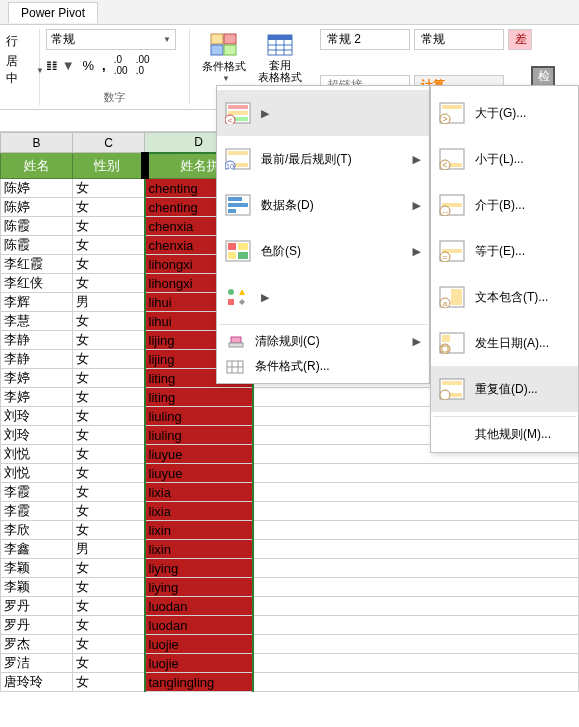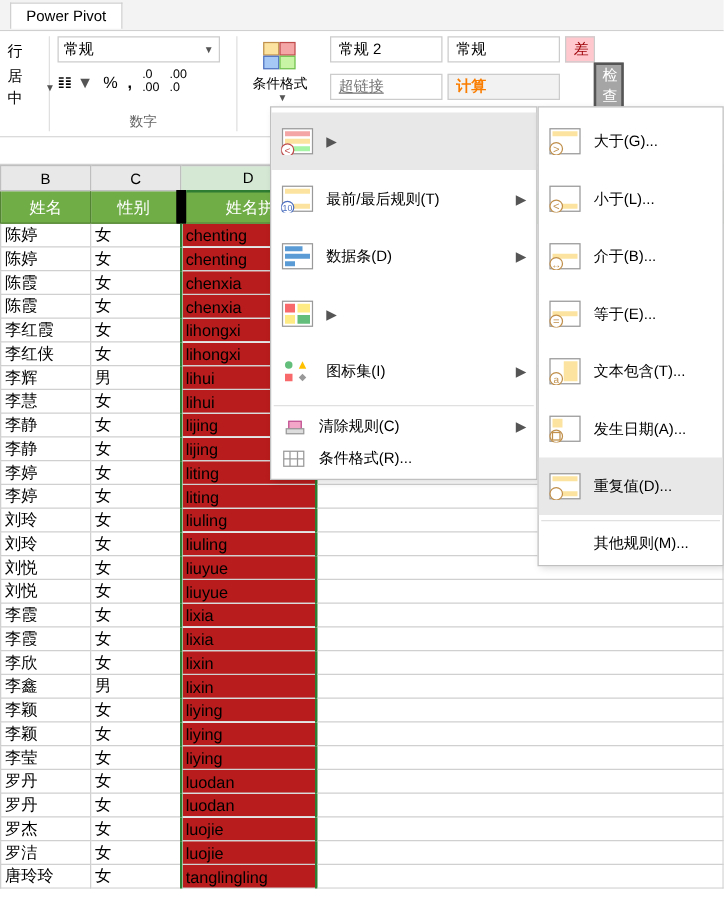--- a/index.html
+++ b/index.html
@@ -92,21 +92,21 @@
     .big-btn .icon-box {
       width: 28px;
       height: 28px;
       display: flex;
       align-items: center;
       justify-content: center;
     }
     .styles-group {
       display: flex;
       flex-direction: column;
-      gap: 0;
+      gap: 16px;
     }
     .style-row { display: flex; gap: 4px; align-items: center; }
     .style-chip {
       border: 1px solid #ccc;
       padding: 1px 6px;
       font-size: 12px;
       width: 90px;
     }
     .style-chip.calc { background: #f2f2f2; color: #fa7d00; font-weight: bold; }
     .style-chip.bad { background: #ffc7ce; color: #9c0006; }
@@ -251,20 +251,34 @@
       <div class="icon-box">
         <svg width="28" height="24">
             <rect x="1" y="1" width="12" height="10" fill="#fce4a0" stroke="#c0904c"></rect>
             <rect x="14" y="1" width="12" height="10" fill="#f4a6a6" stroke="#c04c4c"></rect>
             <rect x="1" y="12" width="12" height="10" fill="#a6c8f4" stroke="#4c6fc0"></rect>
             <rect x="14" y="12" width="12" height="10" fill="#c8f4a6" stroke="#6fc04c"></rect>
           </svg>
       </div>
       <span>条件格式</span>
       <span class="chev">▼</span>
+    </div>
+    <div class="big-btn">
+      <div class="icon-box">
+        <svg width="28" height="24">
+            <rect x="2" y="2" width="24" height="20" fill="#fff" stroke="#4472c4"></rect>
+            <rect x="2" y="2" width="24" height="5" fill="#4472c4"></rect>
+            <line x1="10" y1="2" x2="10" y2="22" stroke="#4472c4"></line>
+            <line x1="18" y1="2" x2="18" y2="22" stroke="#4472c4"></line>
+            <line x1="2" y1="12" x2="26" y2="12" stroke="#4472c4"></line>
+            <line x1="2" y1="17" x2="26" y2="17" stroke="#4472c4"></line>
+          </svg>
+      </div>
+      <span style="white-space:pre-line;text-align:center;line-height:1.1">套用
+表格格式</span>
     </div>
   </div>
 
   <div class="ribbon-group" style="border-right:none;flex:1">
     <div class="styles-group">
       <div class="style-row">
         <div class="style-chip">常规 2</div>
         <div class="style-chip">常规</div>
         <div class="style-chip bad" style="width:24px;overflow:hidden">差</div>
       </div>
@@ -422,26 +436,20 @@
           <td class="sel-col">liying</td>
           <td></td>
         </tr>
         <tr>
           <td>李颖</td>
           <td>女</td>
           <td class="sel-col">liying</td>
           <td></td>
         </tr>
         <tr>
-          <td>李莹</td>
-          <td>女</td>
-          <td class="sel-col">liying</td>
-          <td></td>
-        </tr>
-        <tr>
           <td>罗丹</td>
           <td>女</td>
           <td class="sel-col">luodan</td>
           <td></td>
         </tr>
         <tr>
           <td>罗丹</td>
           <td>女</td>
           <td class="sel-col">luodan</td>
           <td></td>
@@ -510,32 +518,32 @@
   <div class="menu-item big">
     <div class="micon">
       <svg width="26" height="22">
           <rect x="1" y="1" width="24" height="20" fill="#fff" stroke="#999"></rect>
           <rect x="3" y="3" width="8" height="7" fill="#f8696b"></rect>
           <rect x="13" y="3" width="10" height="7" fill="#ffeb84"></rect>
           <rect x="3" y="12" width="8" height="7" fill="#ffeb84"></rect>
           <rect x="13" y="12" width="10" height="7" fill="#63be7b"></rect>
         </svg>
     </div>
+    <span class="mlabel">色阶(S)</span>
     <span class="arrow">▶</span>
   </div>
   <div class="menu-item big">
     <div class="micon">
       <svg width="26" height="22">
           <circle cx="6" cy="6" r="3" fill="#63be7b"></circle>
           <polygon points="17,3 20,9 14,9" fill="#ffc000"></polygon>
           <rect x="3" y="13" width="6" height="6" fill="#f8696b"></rect>
           <polygon points="17,13 20,16 17,19 14,16" fill="#999"></polygon>
         </svg>
     </div>
-    <span class="mlabel">图标集(I)</span>
     <span class="arrow">▶</span>
   </div>
   <div class="menu-sep"></div>
   <div class="menu-item">
     <div class="micon" style="width:20px;height:16px">
       <svg width="18" height="14">
           <rect x="5" y="2" width="10" height="6" fill="#f4a6c8" stroke="#c04c8f"></rect>
           <rect x="3" y="8" width="14" height="4" fill="#ddd" stroke="#999"></rect>
         </svg>
     </div>

